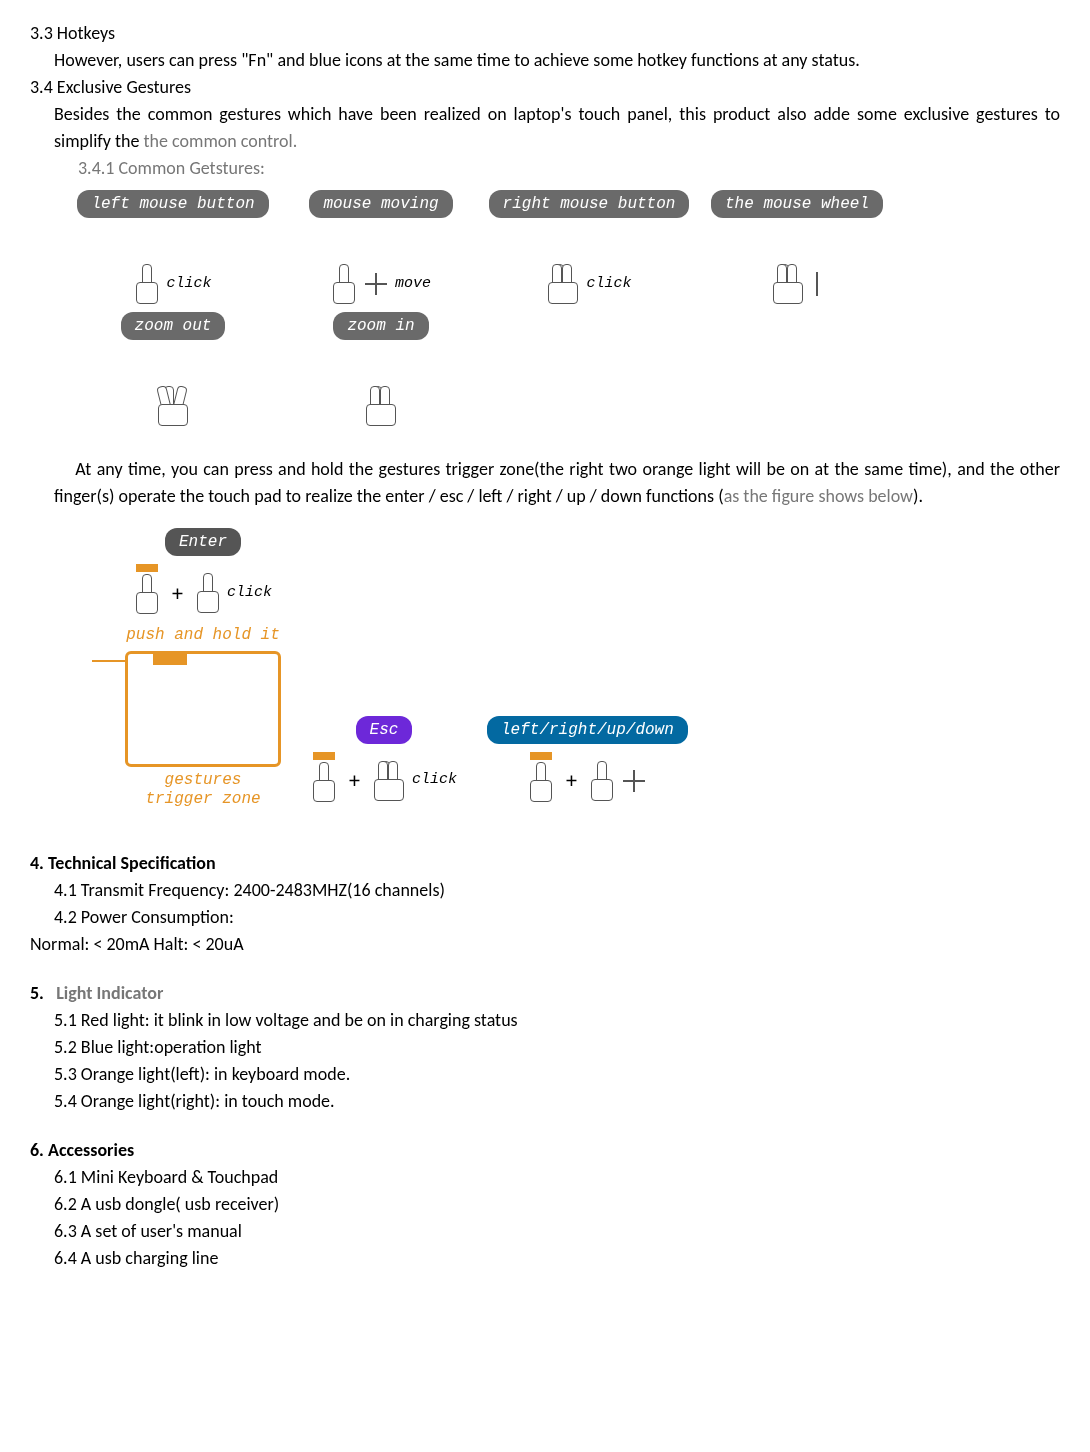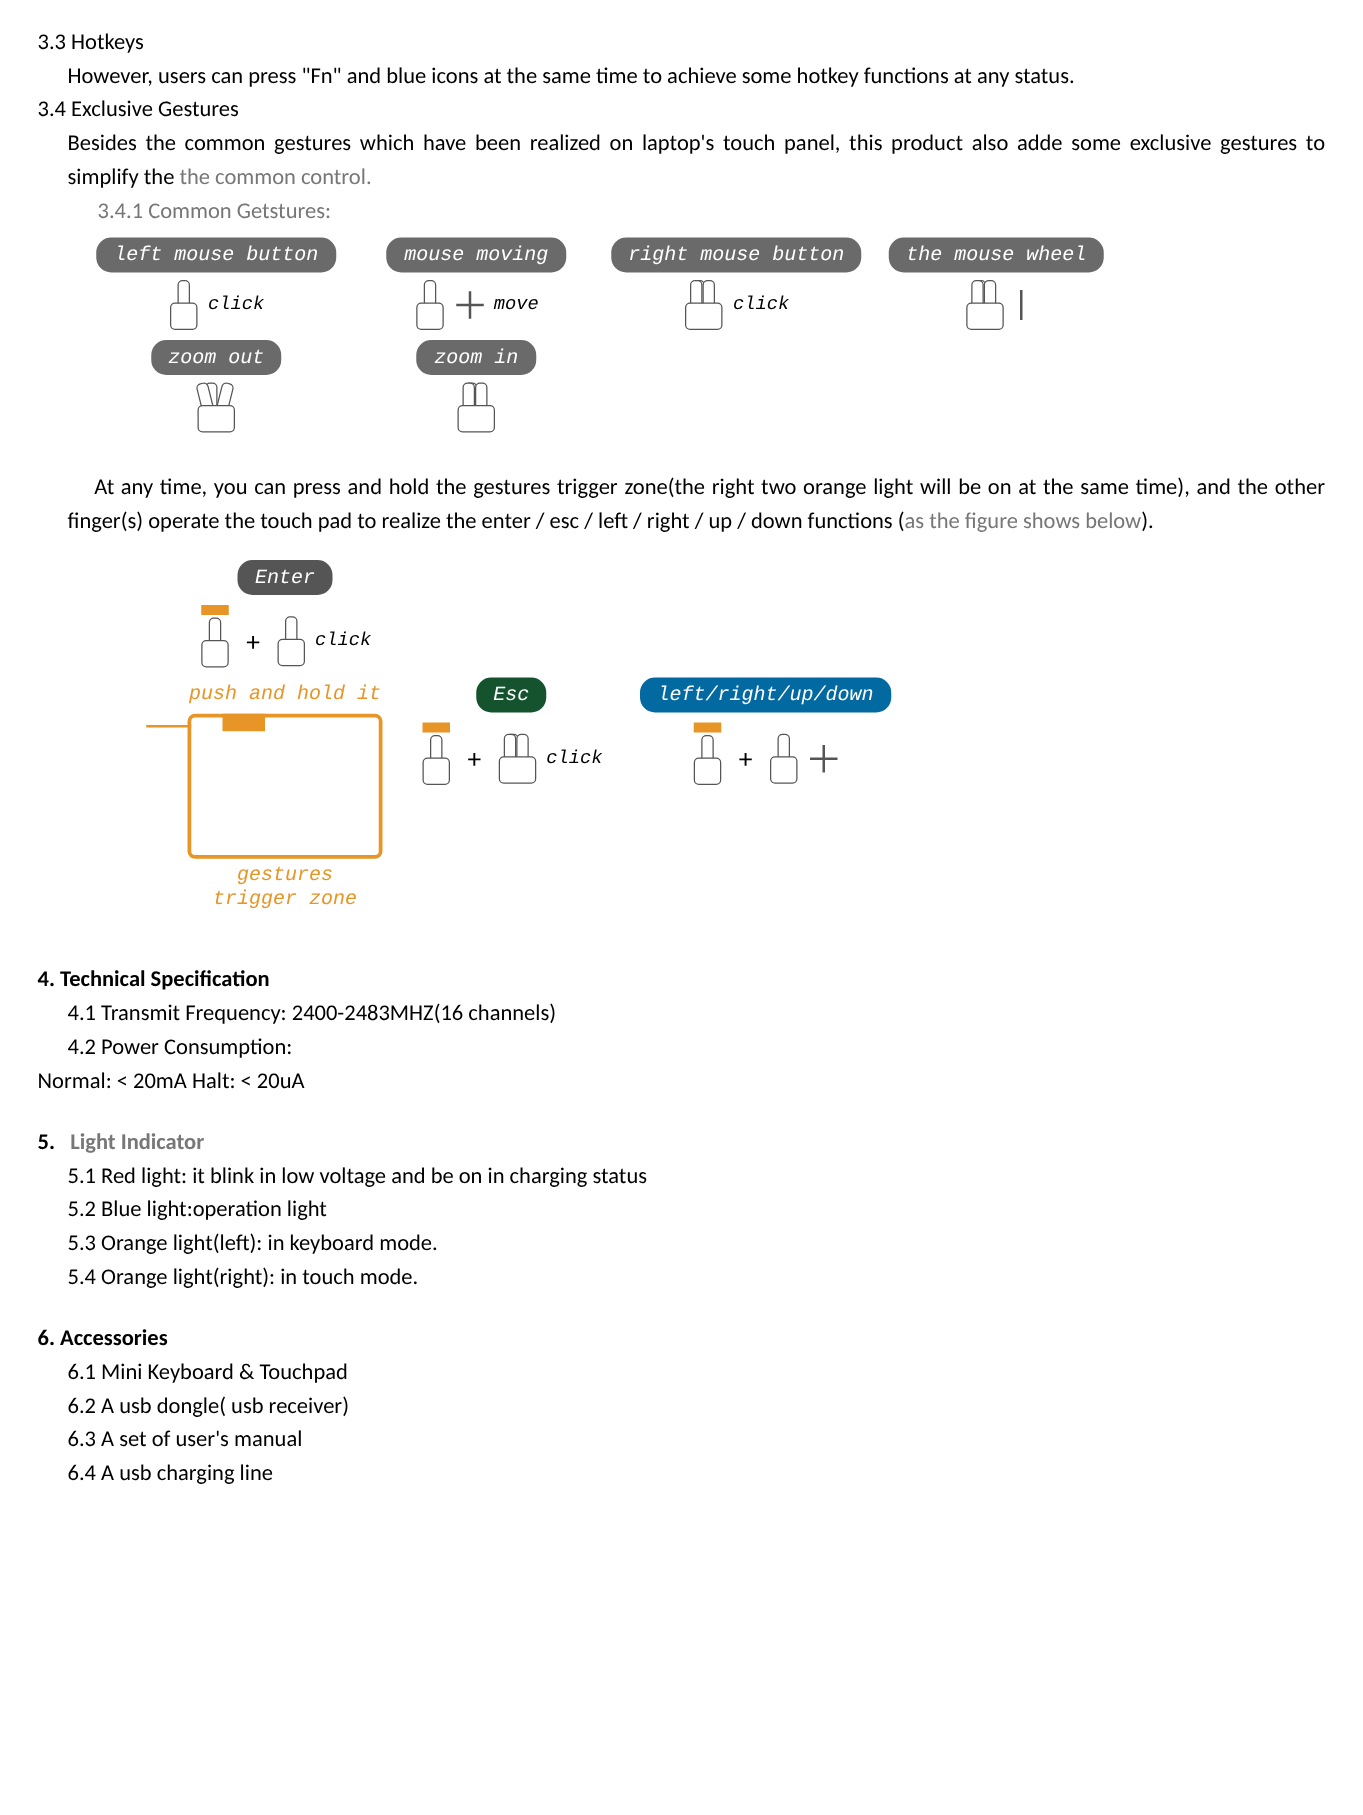--- a/index.html
+++ b/index.html
@@ -20,20 +20,21 @@
   .gesture-row {
     display:flex;
     gap:18px;
     margin: 8px 0 8px 48px;
   }
   .gesture-cell {
     display:flex;
     flex-direction:column;
     align-items:center;
     width:190px;
+    gap:40px;
   }
   .pill {
     background:#6a6a6a;
     color:#fff;
     font-style:italic;
     font-family: "Courier New", monospace;
     font-size:16px;
     padding:2px 14px;
     border-radius:12px;
     white-space:nowrap;
@@ -126,23 +127,23 @@
   }
   .arrowsLR {
     width:28px; height:12px; position:relative;
   }
   .arrowsLR::before{
     content:"";
     position:absolute; top:5px; left:2px; height:2px; width:24px; background:#555;
   }
   .trigger-row {
     display:flex;
-    align-items:center;
+    align-items:flex-end;
     gap:30px;
-    margin: 18px 0 18px 120px;
+    margin: 18px 0 18px 95px;
   }
   .trigger-cell { display:flex; flex-direction:column; align-items:center; }
   .trigger-pad {
     width:150px; height:110px;
     border:3px solid #e69526;
     border-radius:6px;
     position:relative;
     margin-top:6px;
   }
   .trigger-tab {
@@ -273,21 +274,21 @@
     <div class="trigger-label">push and hold it</div>
     <div class="trigger-pad">
       <div class="trigger-tab"></div>
       <div class="trigger-arrow"></div>
     </div>
     <div class="trigger-label" style="white-space:pre-line">gestures
 trigger zone</div>
   </div>
 
   <div class="trigger-cell">
-    <div class="pill" style="background:#14532d">Esc</div>
+    <div class="pill" style="background:#6d28d9">Esc</div>
     <div class="combo">
       <div class="small-pad"><div class="tab"></div><div class="hand" style="display:inline-block"></div></div>
       <span class="plus">+</span>
       <div class="hand hand2">
           <div class="f1"></div>
           <div class="f2"></div>
         </div>
       <span style="font-style:italic;font-family:'Courier New',monospace;font-size:15px">click</span>
     </div>
   </div>

